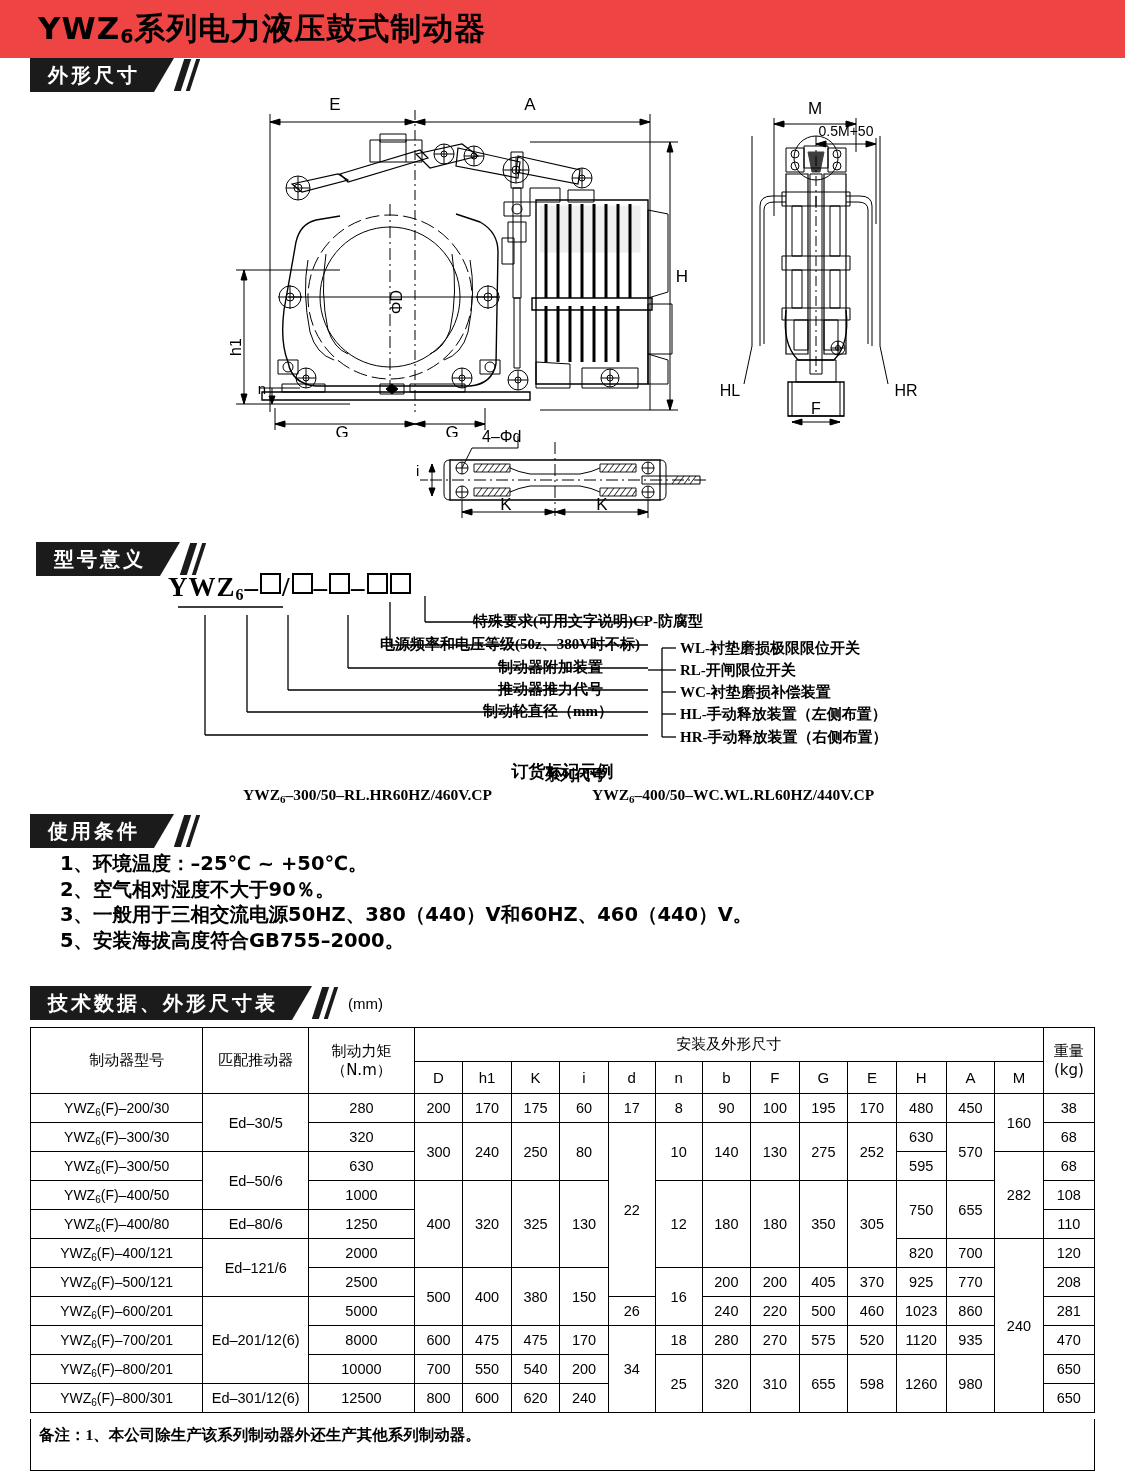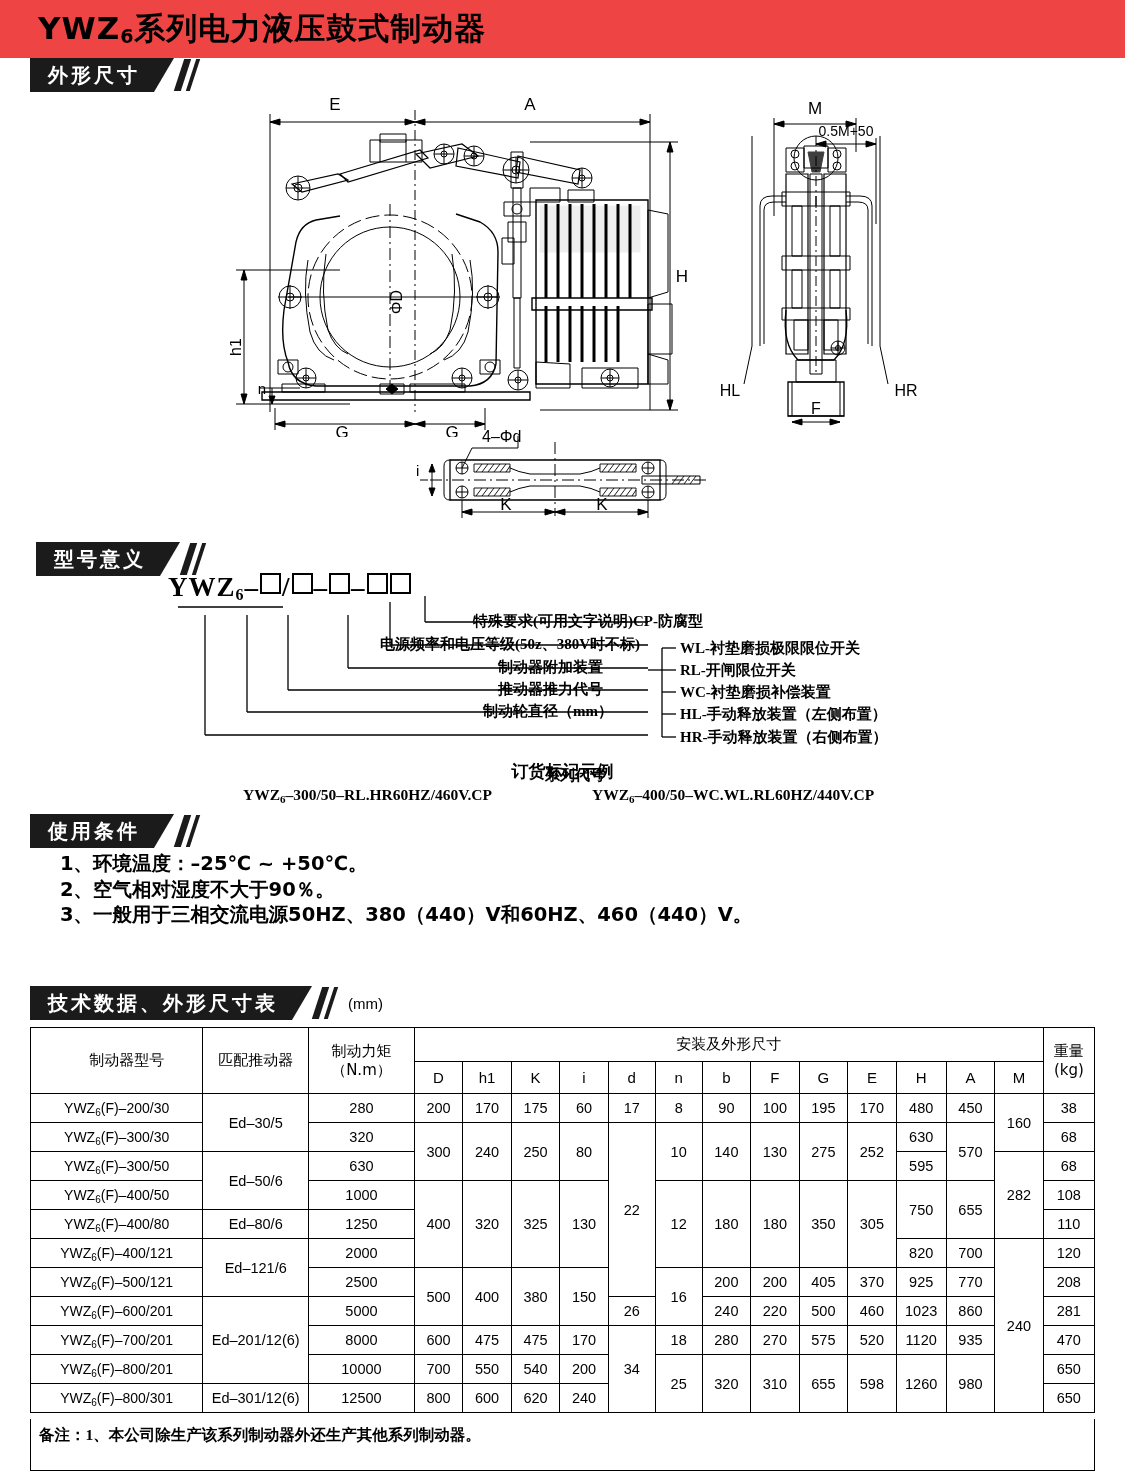--- a/index.html
+++ b/index.html
@@ -495,20 +495,21 @@
   <div class="tag">使用条件</div>
   <div class="slashes">
       <i></i>
       <i class="thin"></i>
     </div>
 </div>
 <div class="cond">
   <div>1、环境温度：–25℃ ~ +50℃。</div>
   <div>2、空气相对湿度不大于90％。</div>
   <div>3、一般用于三相交流电源50HZ、380（440）V和60HZ、460（440）V。</div>
+  <div>5、安装海拔高度符合GB755–2000。</div>
 </div>
 
 <div class="sect" style="left:30px;top:992px;">
   <div class="tag">技术数据、外形尺寸表</div>
   <div class="slashes">
       <i></i>
       <i class="thin"></i>
     </div>
   <div class="unitmm">(mm)</div>
 </div>

